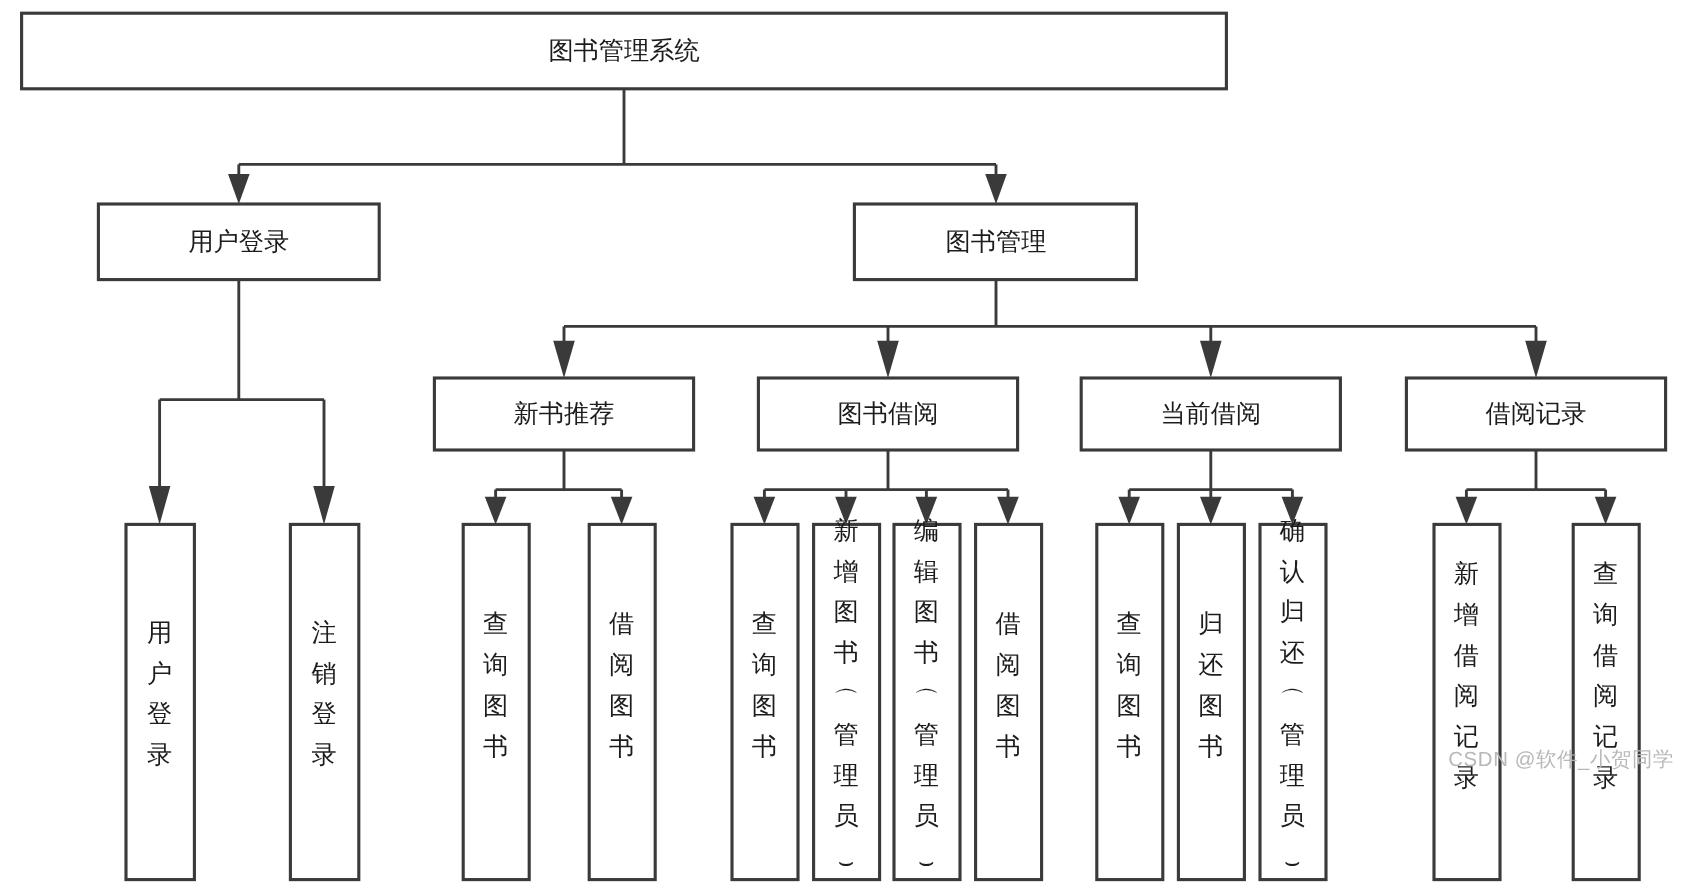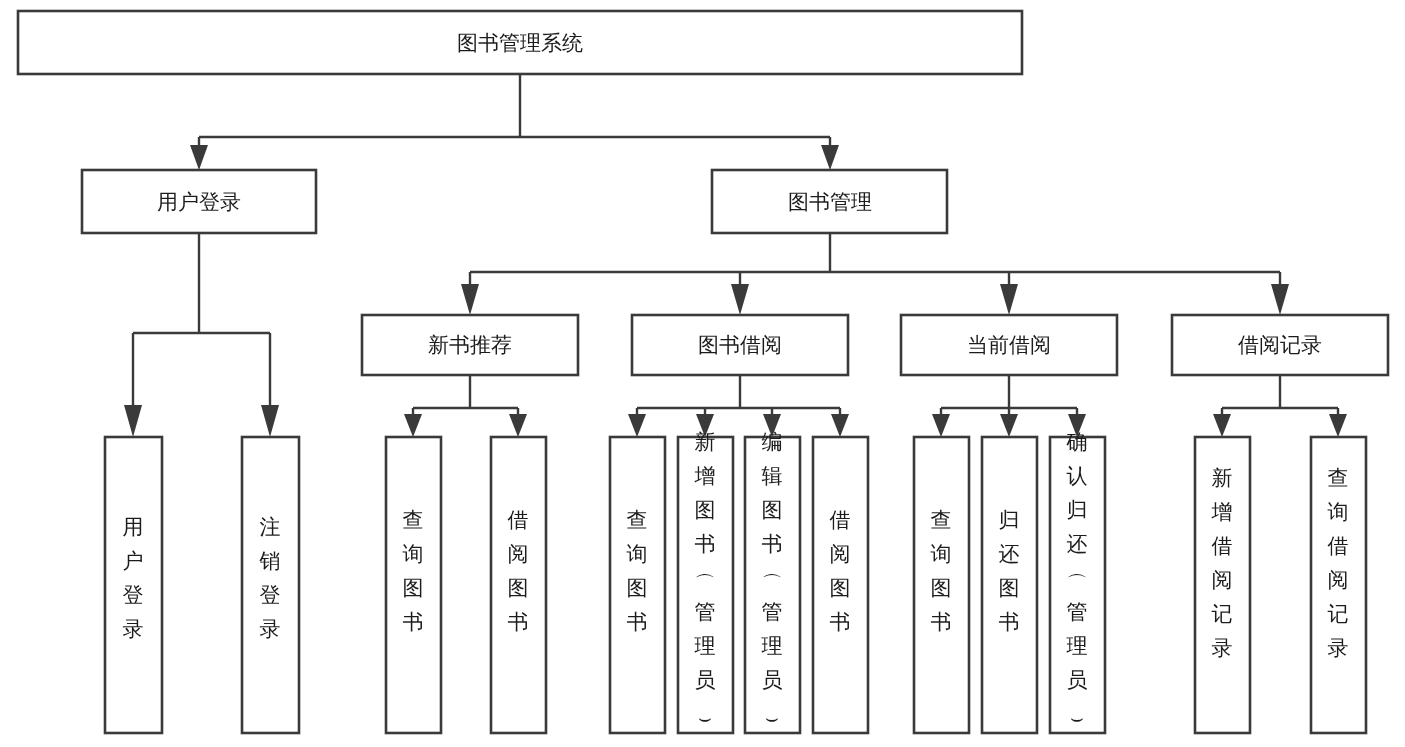--- a/index.html
+++ b/index.html
@@ -240,14 +240,15 @@
       <text class="node-label-v" x="1222"><tspan x="1222" y="485">新</tspan><tspan x="1222" y="519">增</tspan><tspan x="1222" y="553">借</tspan><tspan x="1222" y="587">阅</tspan><tspan x="1222" y="621">记</tspan><tspan x="1222" y="655">录</tspan></text>
     </g>
 
     <g>
       <rect class="node-box" x="1311" y="437" width="55" height="296"></rect>
       <text class="node-label-v" x="1338"><tspan x="1338" y="485">查</tspan><tspan x="1338" y="519">询</tspan><tspan x="1338" y="553">借</tspan><tspan x="1338" y="587">阅</tspan><tspan x="1338" y="621">记</tspan><tspan x="1338" y="655">录</tspan></text>
     </g>
 
   </svg>
 
+  <div class="watermark">CSDN @软件_小贺同学</div>
 
 </div>
 
 </body></html>

